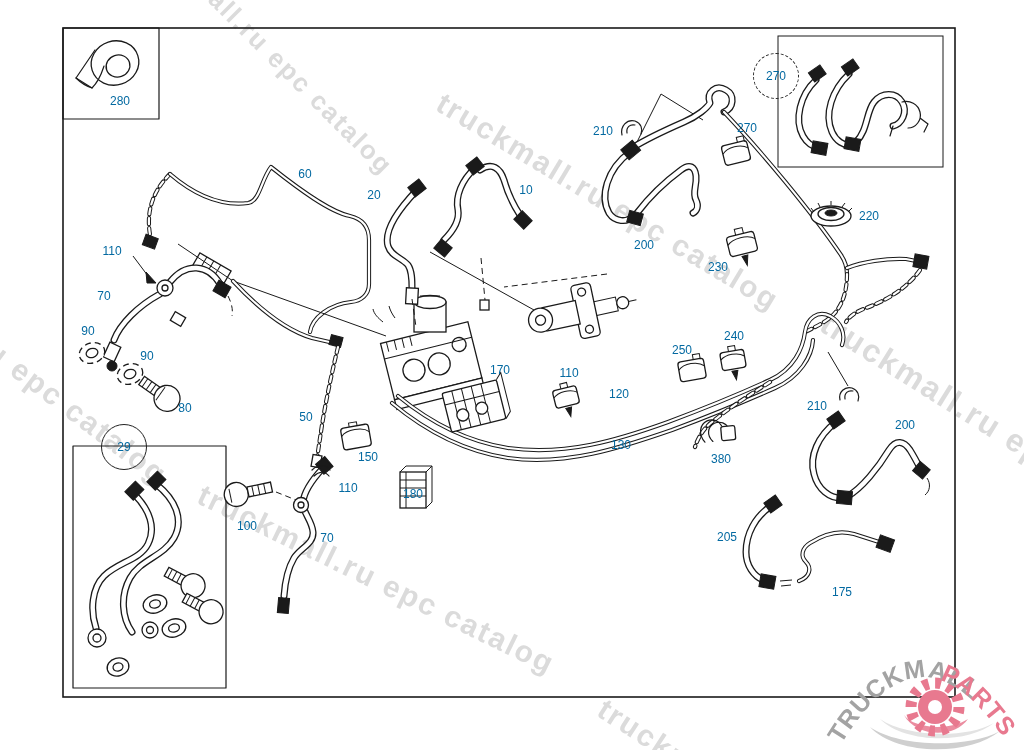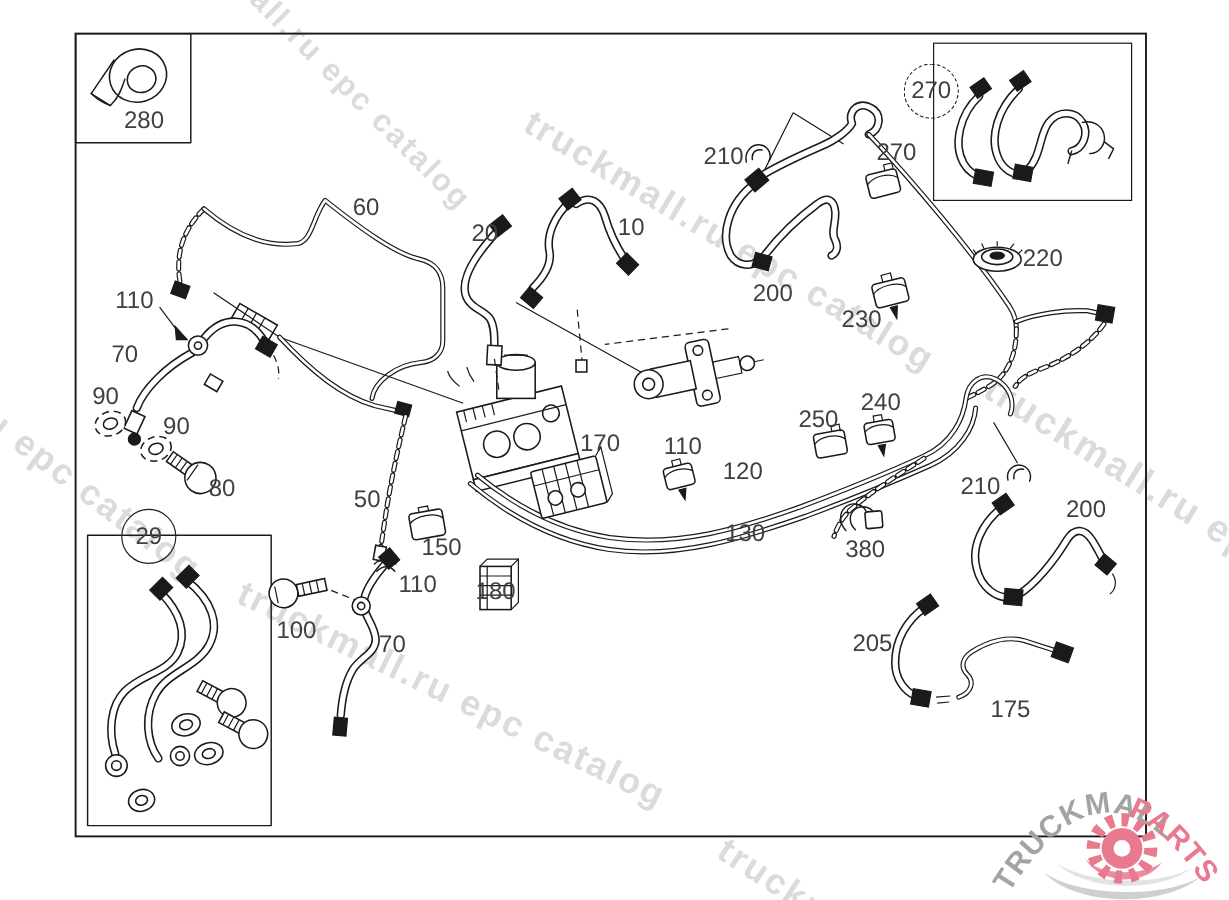--- a/index.html
+++ b/index.html
@@ -2,21 +2,21 @@
 <html><head>
 <meta charset="utf-8">
 <style>
   html,body{margin:0;padding:0;background:#fff;}
   #stage{position:relative;width:1024px;height:750px;background:#fff;overflow:hidden;
          font-family:"Liberation Sans",sans-serif;}
   
   .wm{position:absolute;white-space:nowrap;color:#dbdbdb;font-size:30px;font-weight:bold;
       transform-origin:0 0;letter-spacing:2px;user-select:none;}
   
-  .callout{position:absolute;transform:translate(-50%,-50%);font-size:20px;color:#404040;
+  .callout{position:absolute;transform:translate(-50%,-50%);font-size:12px;color:#0369a1;
            white-space:nowrap;}
   .callout.circled{width:44px;height:44px;border:1.6px dashed #222;border-radius:50%;
            display:flex;align-items:center;justify-content:center;background:transparent;}
   .callout.circled.solid{border-style:solid;}
   svg{position:absolute;left:0;top:0;}
   .ln{fill:none;stroke:#1a1a1a;stroke-width:1.2;stroke-linecap:round;stroke-linejoin:round;}
   .thin{fill:none;stroke:#1a1a1a;stroke-width:1;}
   .dash{stroke-dasharray:6 4;}
   .pipe-o{fill:none;stroke:#1a1a1a;stroke-width:4.2;stroke-linecap:round;stroke-linejoin:round;}
   .pipe-i{fill:none;stroke:#ffffff;stroke-width:2.2;stroke-linecap:round;stroke-linejoin:round;}
@@ -363,21 +363,21 @@
       <use href="#h207" class="pipe-o"></use>
         <use href="#h207" class="pipe-i"></use>
       <rect x="878" y="537" width="15" height="13" class="dfill" transform="rotate(20 885 543)"></rect>
       <path class="thin" d="M780,581 L792,580 M781,586 L791,585"></path>
     </g>
   </svg>
 
   <span class="callout" style="left:120px;top:101px">280</span>
   <span class="callout circled" style="left:776px;top:76px">270</span>
   <span class="callout" style="left:305px;top:174px">60</span>
-  <span class="callout" style="left:404px;top:195px">20</span>
+  <span class="callout" style="left:374px;top:195px">20</span>
   <span class="callout" style="left:526px;top:190px">10</span>
   <span class="callout" style="left:603px;top:131px">210</span>
   <span class="callout" style="left:747px;top:128px">270</span>
   <span class="callout" style="left:644px;top:245px">200</span>
   <span class="callout" style="left:718px;top:267px">230</span>
   <span class="callout" style="left:869px;top:216px">220</span>
   <span class="callout" style="left:112px;top:251px">110</span>
   <span class="callout" style="left:104px;top:296px">70</span>
   <span class="callout" style="left:88px;top:331px">90</span>
   <span class="callout" style="left:147px;top:356px">90</span>

